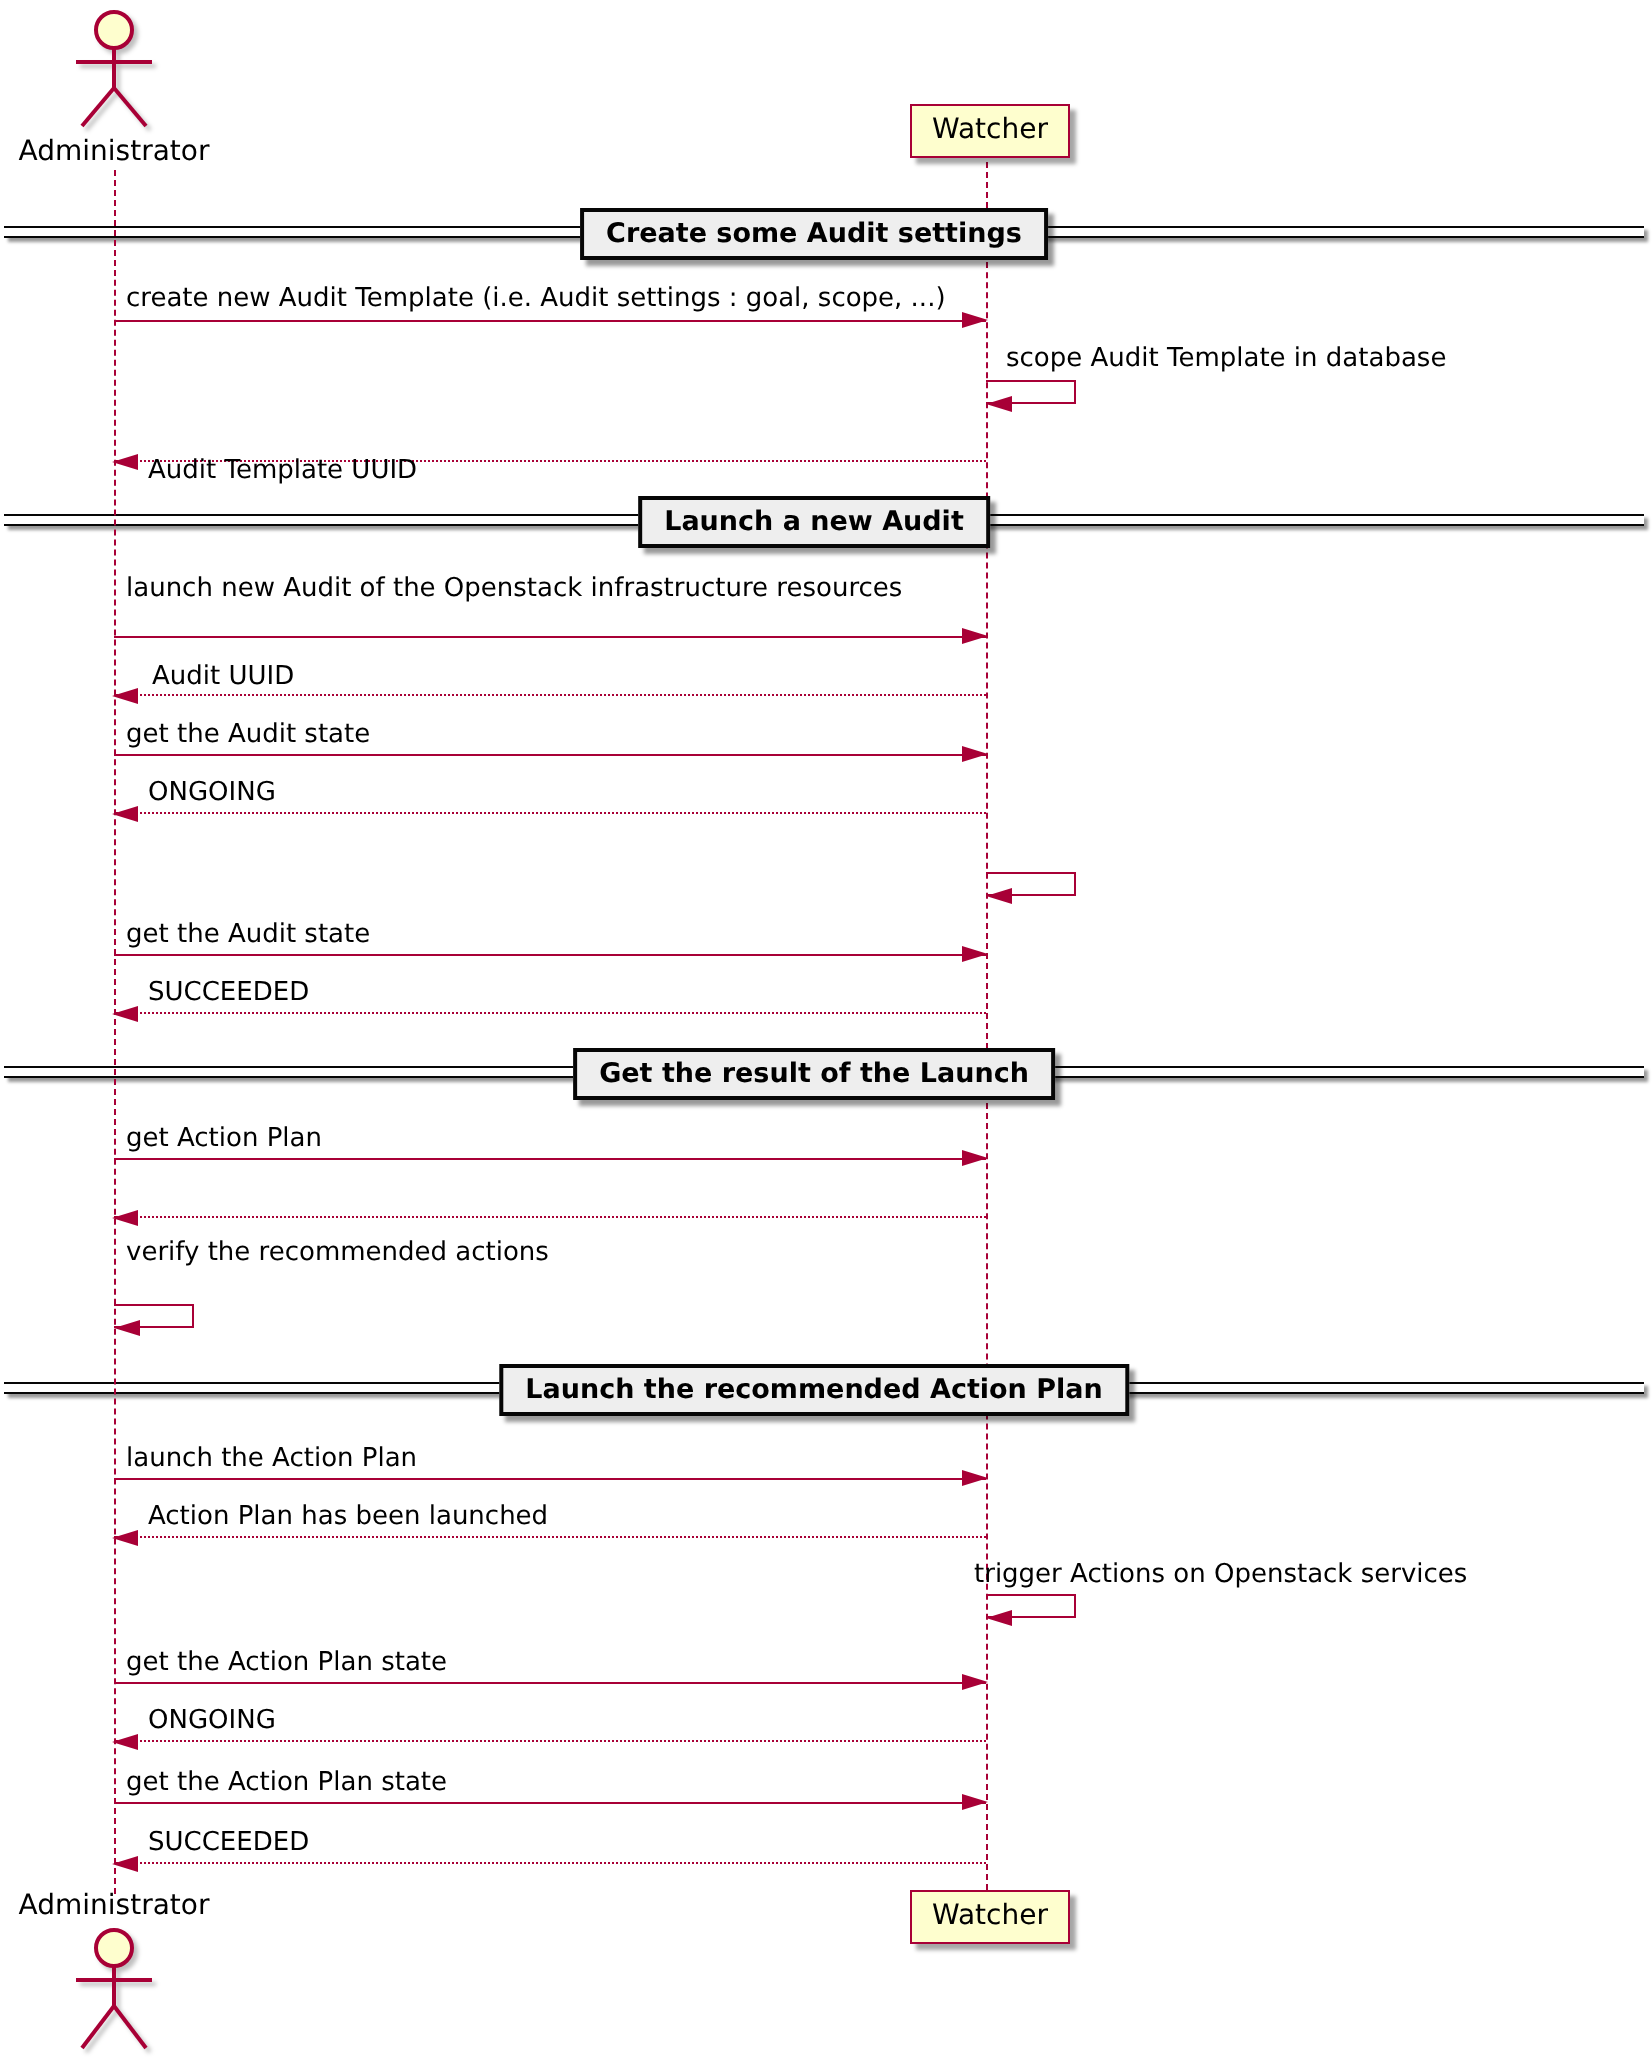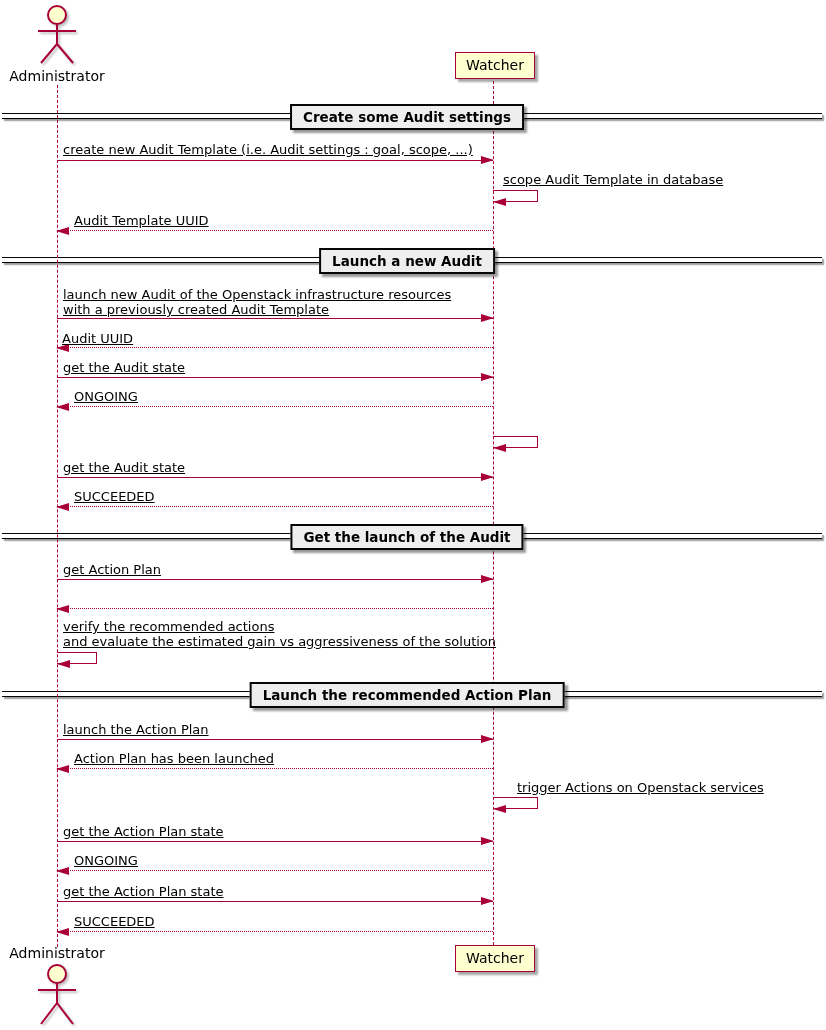--- a/index.html
+++ b/index.html
@@ -27,21 +27,21 @@
     box-shadow:2px 2px 1.5px rgba(0,0,0,0.4);
   }
   .divider-box {
     position:absolute; z-index:6; left:407px; transform:translateX(-50%);
     background:var(--dfill); border:2px solid #060606; padding:3px 11px;
     font-size:13.5px; font-weight:bold; white-space:nowrap;
     box-shadow:3px 3px 2px rgba(0,0,0,0.4);
     text-align:right;
   }
 
-  .msg-label { position:absolute; z-index:4; font-size:13px; line-height:15px; white-space:nowrap;text-decoration:underline; }
+  .msg-label { position:absolute; z-index:4; font-size:13px; line-height:15px; white-space:nowrap; }
 
   .arrow { position:absolute; z-index:3; height:0; border-top:1.4px solid var(--accent); }
   .arrow.dotted { border-top:1px dotted var(--accent); }
   .arrow .head-right {
     position:absolute; right:-1px; top:-4.6px; width:0; height:0;
     border-left:13px solid var(--accent);
     border-top:4px solid transparent; border-bottom:4px solid transparent;
   }
   .arrow .head-left {
     position:absolute; left:-1px; top:-4.4px; width:0; height:0;
@@ -78,45 +78,44 @@
     <line x1="11" y1="29" x2="49" y2="29" stroke="#A80036" stroke-width="2"></line>
     <line x1="30" y1="42" x2="14" y2="61" stroke="#A80036" stroke-width="2"></line>
     <line x1="30" y1="42" x2="46" y2="61" stroke="#A80036" stroke-width="2"></line>
   </svg>
   <div class="actor-label" style="left:57px; top:68px">Administrator</div>
 
   <div class="participant-box" style="left:455px; top:52px">Watcher</div>
 
   <div class="divider-box" style="top:104px">Create some Audit settings</div>
   <div class="divider-box" style="top:248px">Launch a new Audit</div>
-  <div class="divider-box" style="top:524px">Get the launch of the Audit</div>
+  <div class="divider-box" style="top:524px">Get the result of the Launch</div>
   <div class="divider-box" style="top:682px">Launch the recommended Action Plan</div>
 
   <div class="msg-label" style="left:63px; top:142px">create new Audit Template (i.e. Audit settings : goal, scope, ...)</div>
   <div class="arrow" style="left:57px; top:160px; width:436px">
       <span class="head-right"></span>
     </div>
 
   <div class="msg-label" style="left:503px; top:172px">scope Audit Template in database</div>
   <div class="self-loop" style="left:493px; top:190px; width:45px">
       <span class="head"></span>
     </div>
 
-  <div class="msg-label" style="left:74px; top:213px">Audit Template UUID</div>
+  <div class="msg-label" style="left:74px; top:228px">Audit Template UUID</div>
   <div class="arrow dotted" style="left:57px; top:230px; width:436px">
       <span class="head-left"></span>
     </div>
 
   <div class="msg-label" style="left:63px; top:287px">launch new Audit of the Openstack infrastructure resources</div>
-  <div class="msg-label" style="left:63px; top:302px">with a previously created Audit Template</div>
   <div class="arrow" style="left:57px; top:318px; width:436px">
       <span class="head-right"></span>
     </div>
 
-  <div class="msg-label" style="left:62px; top:331px">Audit UUID</div>
+  <div class="msg-label" style="left:76px; top:331px">Audit UUID</div>
   <div class="arrow dotted" style="left:57px; top:347px; width:436px">
       <span class="head-left"></span>
     </div>
 
   <div class="msg-label" style="left:63px; top:360px">get the Audit state</div>
   <div class="arrow" style="left:57px; top:377px; width:436px">
       <span class="head-right"></span>
     </div>
 
   <div class="msg-label" style="left:74px; top:389px">ONGOING</div>
@@ -141,36 +140,35 @@
   <div class="msg-label" style="left:63px; top:562px">get Action Plan</div>
   <div class="arrow" style="left:57px; top:579px; width:436px">
       <span class="head-right"></span>
     </div>
 
   <div class="arrow dotted" style="left:57px; top:608px; width:436px">
       <span class="head-left"></span>
     </div>
 
   <div class="msg-label" style="left:63px; top:619px">verify the recommended actions</div>
-  <div class="msg-label" style="left:63px; top:634px">and evaluate the estimated gain vs aggressiveness of the solution</div>
   <div class="self-loop" style="left:57px; top:652px; width:40px">
       <span class="head"></span>
     </div>
 
   <div class="msg-label" style="left:63px; top:722px">launch the Action Plan</div>
   <div class="arrow" style="left:57px; top:739px; width:436px">
       <span class="head-right"></span>
     </div>
 
   <div class="msg-label" style="left:74px; top:751px">Action Plan has been launched</div>
   <div class="arrow dotted" style="left:57px; top:768px; width:436px">
       <span class="head-left"></span>
     </div>
 
-  <div class="msg-label" style="left:517px; top:780px">trigger Actions on Openstack services</div>
+  <div class="msg-label" style="left:487px; top:780px">trigger Actions on Openstack services</div>
   <div class="self-loop" style="left:493px; top:797px; width:45px">
       <span class="head"></span>
     </div>
 
   <div class="msg-label" style="left:63px; top:824px">get the Action Plan state</div>
   <div class="arrow" style="left:57px; top:841px; width:436px">
       <span class="head-right"></span>
     </div>
 
   <div class="msg-label" style="left:74px; top:853px">ONGOING</div>

